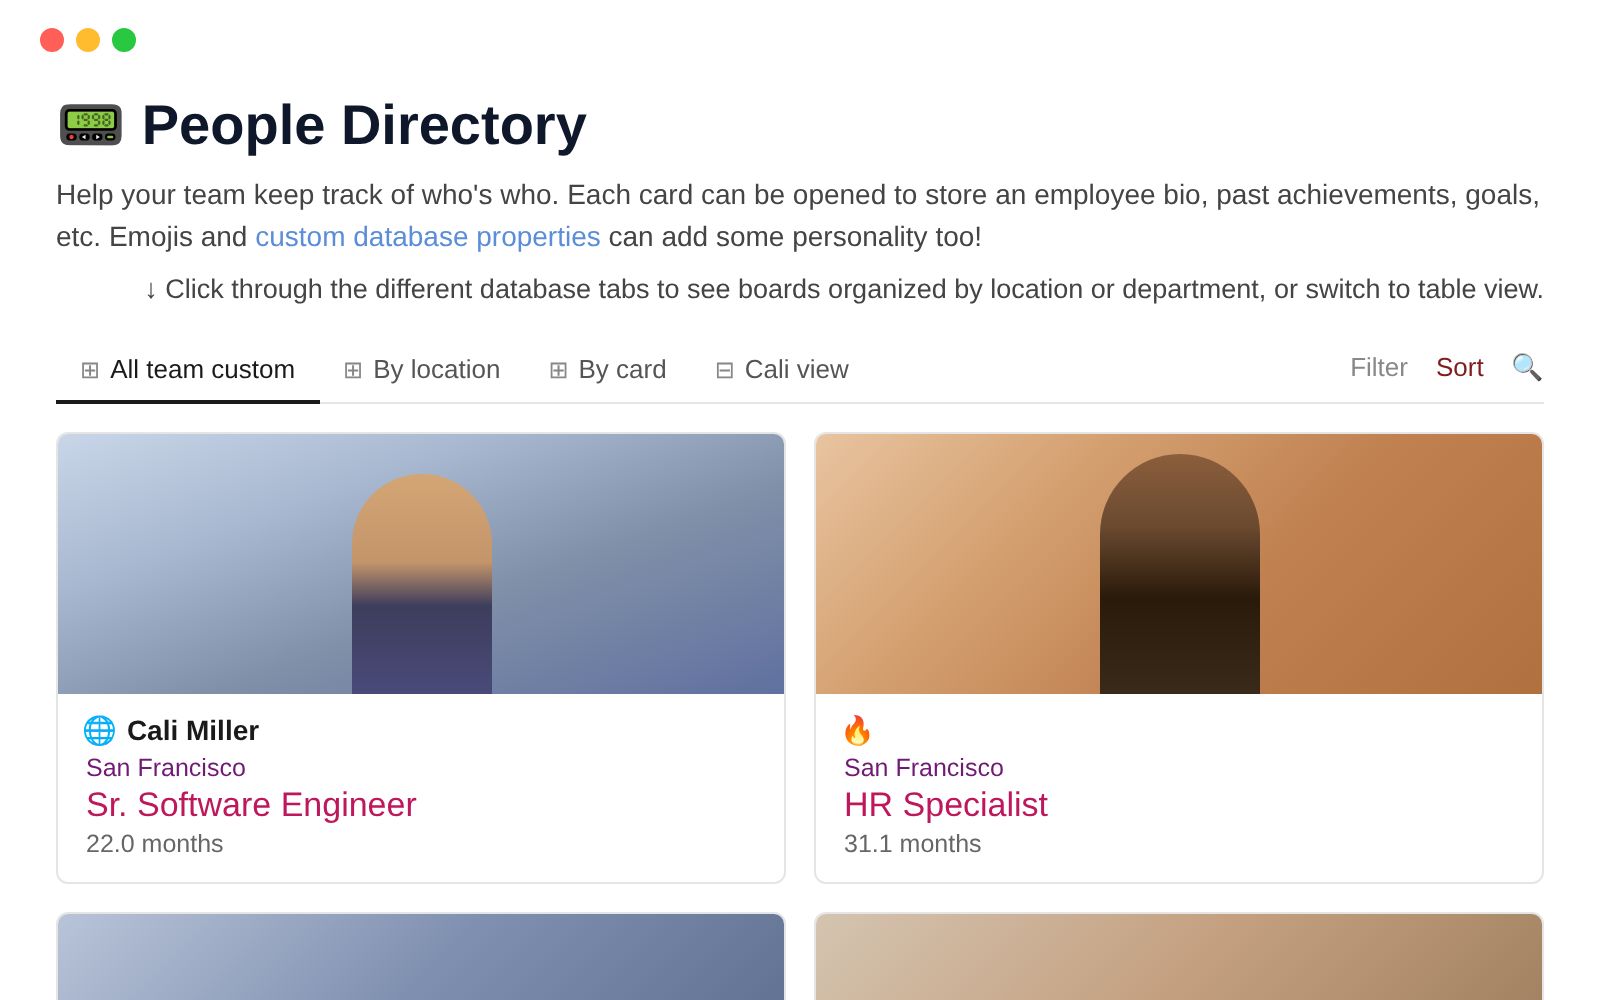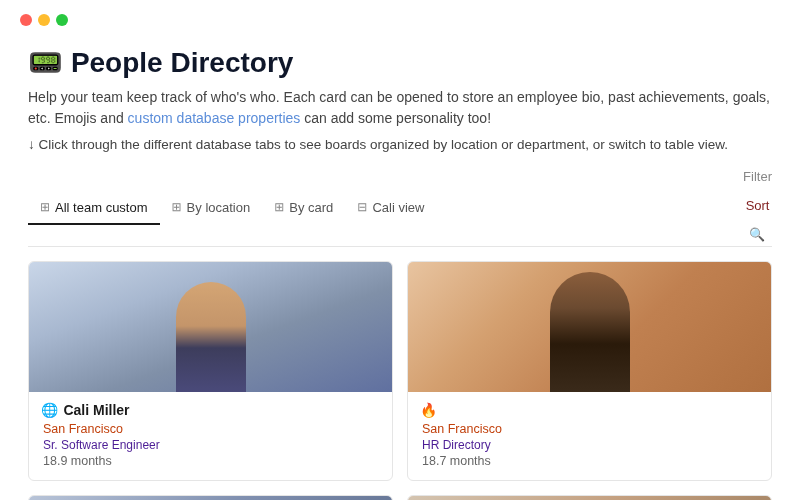--- a/index.html
+++ b/index.html
@@ -62,20 +62,21 @@
     .page-desc a {
       color: #5b8dd9;
       text-decoration: none;
     }
 
     .page-note {
       font-size: 13.5px;
       color: #444;
       margin-bottom: 14px;
       line-height: 1.5;
+      text-align: right;
     }
 
     
     .tabs {
       display: flex;
       align-items: center;
       border-bottom: 1px solid #e5e5e5;
       margin-bottom: 14px;
       gap: 0;
     }
@@ -99,21 +100,20 @@
     .tab-icon {
       font-size: 12px;
       color: #888;
     }
     .tab-actions {
       margin-left: auto;
       display: flex;
       align-items: center;
       gap: 14px;
       padding-bottom: 4px;
-      flex-direction: column;
     }
     .tab-action-btn {
       font-size: 13px;
       color: #888;
       cursor: pointer;
       background: none;
       border: none;
       padding: 0;
     }
     .tab-action-btn.sort {
@@ -188,27 +188,27 @@
       font-weight: 600;
       color: #1a1a1a;
       margin-bottom: 4px;
     }
     .card-name-emoji {
       font-size: 14px;
     }
 
     .card-location {
       font-size: 12.5px;
-      color: #c2410c;
+      color: #701a75;
       padding-left: 2px;
       margin-bottom: 2px;
     }
     .card-role {
-      font-size: 12px;
-      color: #4c1d95;
+      font-size: 17px;
+      color: #be185d;
       padding-left: 2px;
       margin-bottom: 2px;
     }
     .card-tenure {
       font-size: 12.5px;
       color: #666;
       padding-left: 2px;
     }
 
     
@@ -272,33 +272,33 @@
 
     <div class="card">
       <div class="card-image card-img-1"></div>
       <div class="card-body">
         <div class="card-name">
           <span class="card-name-emoji">🌐</span>
           <span>Cali Miller</span>
         </div>
         <div class="card-location">San Francisco</div>
         <div class="card-role">Sr. Software Engineer</div>
-        <div class="card-tenure">18.9 months</div>
+        <div class="card-tenure">22.0 months</div>
       </div>
     </div>
 
     <div class="card">
       <div class="card-image card-img-2"></div>
       <div class="card-body">
         <div class="card-name">
           <span class="card-name-emoji">🔥</span>
         </div>
         <div class="card-location">San Francisco</div>
-        <div class="card-role">HR Directory</div>
-        <div class="card-tenure">18.7 months</div>
+        <div class="card-role">HR Specialist</div>
+        <div class="card-tenure">31.1 months</div>
       </div>
     </div>
 
   </div>
 
   <div class="cards-grid" style="margin-top: 14px;">
     <div class="card card-partial">
       <div class="card-image card-img-3" style="height: 60px;"></div>
     </div>
     <div class="card card-partial">

